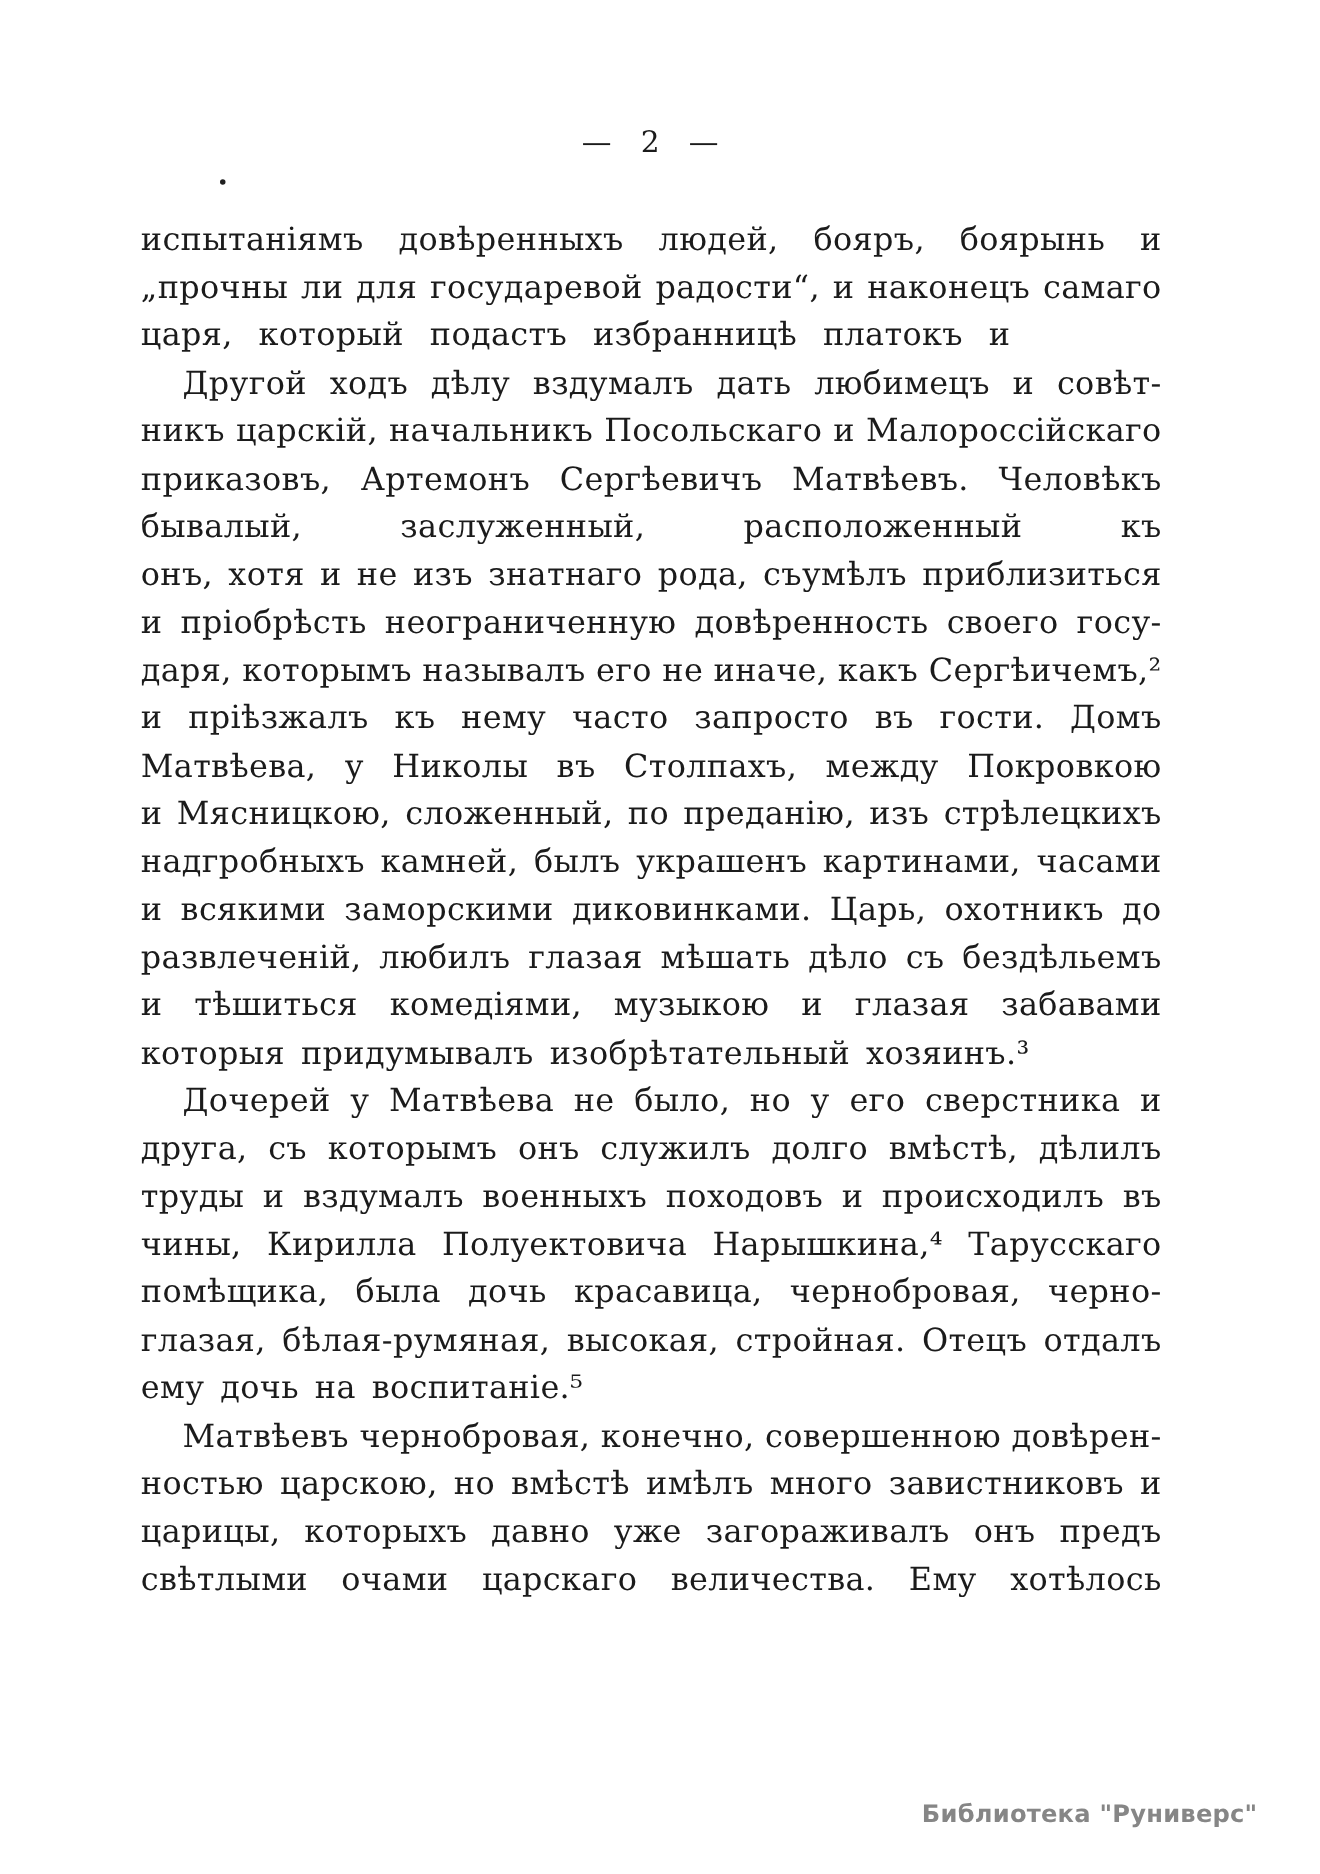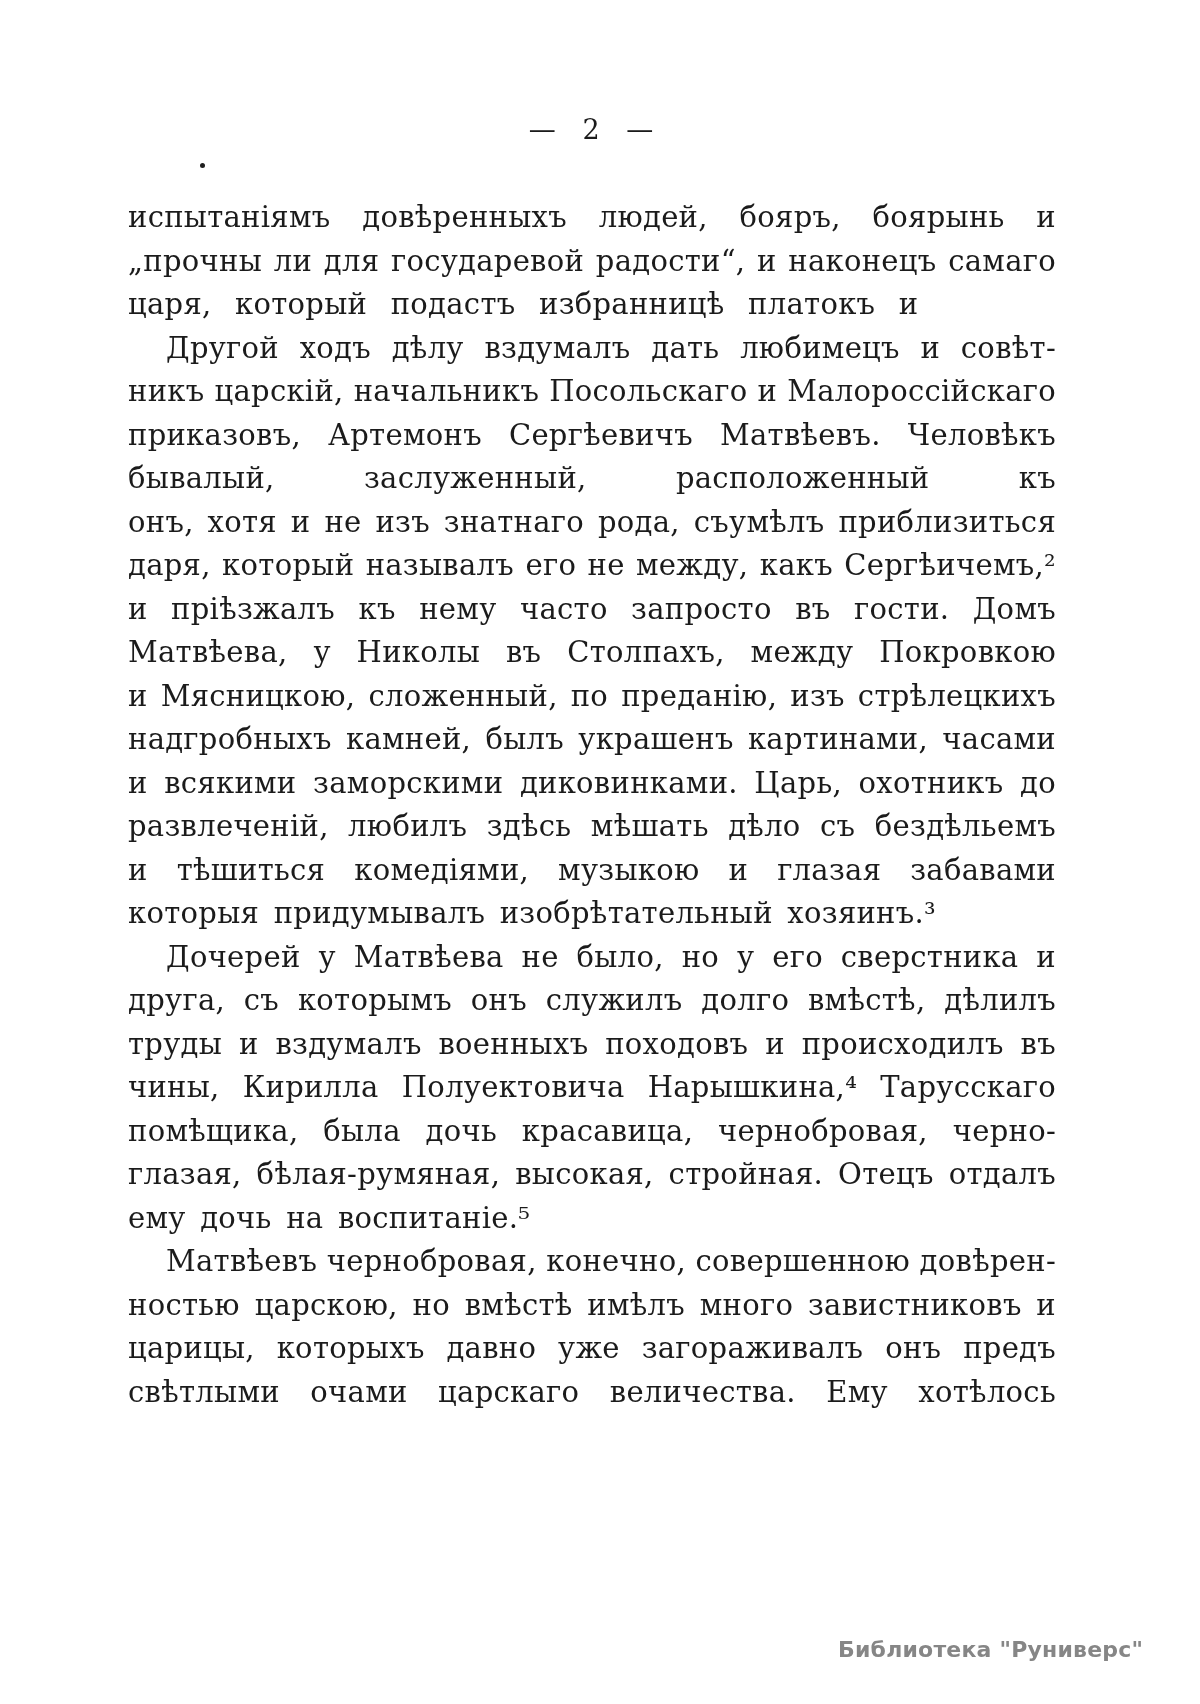--- a/index.html
+++ b/index.html
@@ -76,27 +76,28 @@
       <div class="line j">„прочны ли для государевой радости“, и наконецъ самаго</div>
       <div class="line endline wide">царя, который подастъ избранницѣ платокъ и кольцо.</div>
     </div>
 
     <div class="para">
       <div class="line j ind">Другой ходъ дѣлу вздумалъ дать любимецъ и совѣт-</div>
       <div class="line j">никъ царскій, начальникъ Посольскаго и Малороссійскаго</div>
       <div class="line j">приказовъ, Артемонъ Сергѣевичъ Матвѣевъ. Человѣкъ</div>
       <div class="line j">бывалый, заслуженный, расположенный къ иностранцамъ,</div>
       <div class="line j">онъ, хотя и не изъ знатнаго рода, съумѣлъ приблизиться</div>
-      <div class="line j">даря, который называлъ его не между, какъ Сергѣичемъ,²</div>
+      <div class="line j">и пріобрѣсть неограниченную довѣренность своего госу-</div>
+      <div class="line j">даря, которымъ называлъ его не иначе, какъ Сергѣичемъ,²</div>
       <div class="line j">и пріѣзжалъ къ нему часто запросто въ гости. Домъ</div>
       <div class="line j">Матвѣева, у Николы въ Столпахъ, между Покровкою</div>
       <div class="line j">и Мясницкою, сложенный, по преданію, изъ стрѣлецкихъ</div>
       <div class="line j">надгробныхъ камней, былъ украшенъ картинами, часами</div>
       <div class="line j">и всякими заморскими диковинками. Царь, охотникъ до</div>
-      <div class="line j">развлеченій, любилъ здѣсь мѣшать дѣло съ бездѣльемъ</div>
+      <div class="line j">развлеченій, любилъ глазая мѣшать дѣло съ бездѣльемъ</div>
       <div class="line j">и тѣшиться комедіями, музыкою и глазая забавами</div>
       <div class="line endline">которыя придумывалъ изобрѣтательный хозяинъ.³</div>
     </div>
 
     <div class="para">
       <div class="line j ind">Дочерей у Матвѣева не было, но у его сверстника и</div>
       <div class="line j">друга, съ которымъ онъ служилъ долго вмѣстѣ, дѣлилъ</div>
       <div class="line j">труды и вздумалъ военныхъ походовъ и происходилъ въ</div>
       <div class="line j">чины, Кирилла Полуектовича Нарышкина,⁴ Тарусскаго</div>
       <div class="line j">помѣщика, была дочь красавица, чернобровая, черно-</div>

